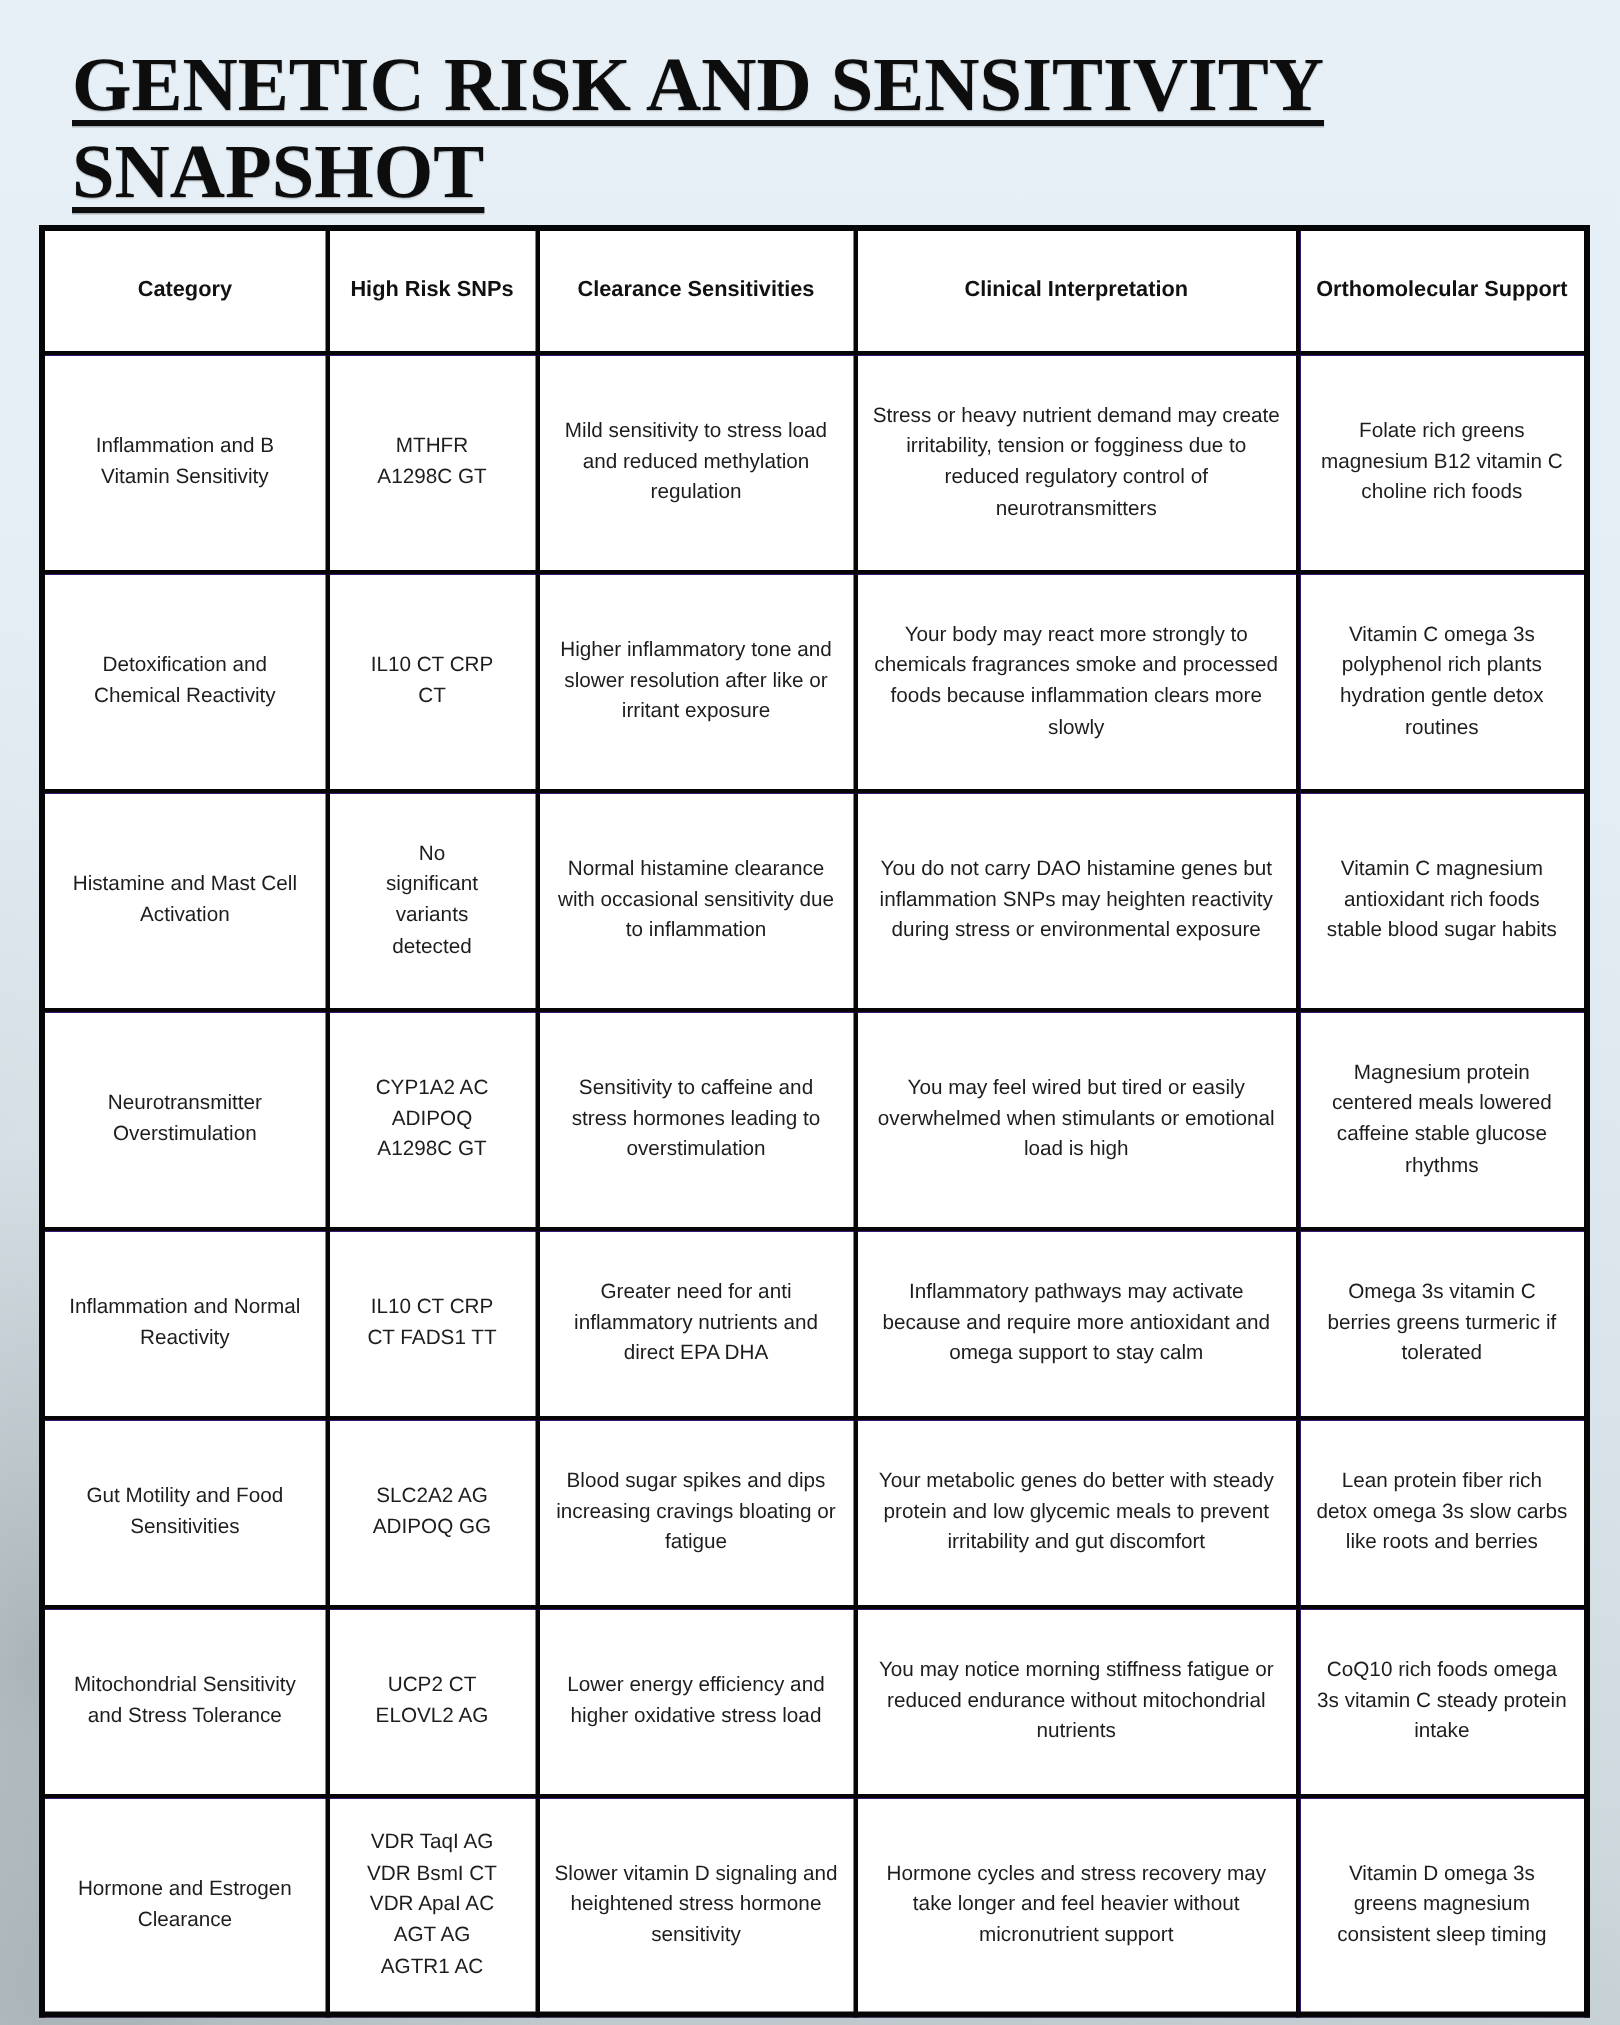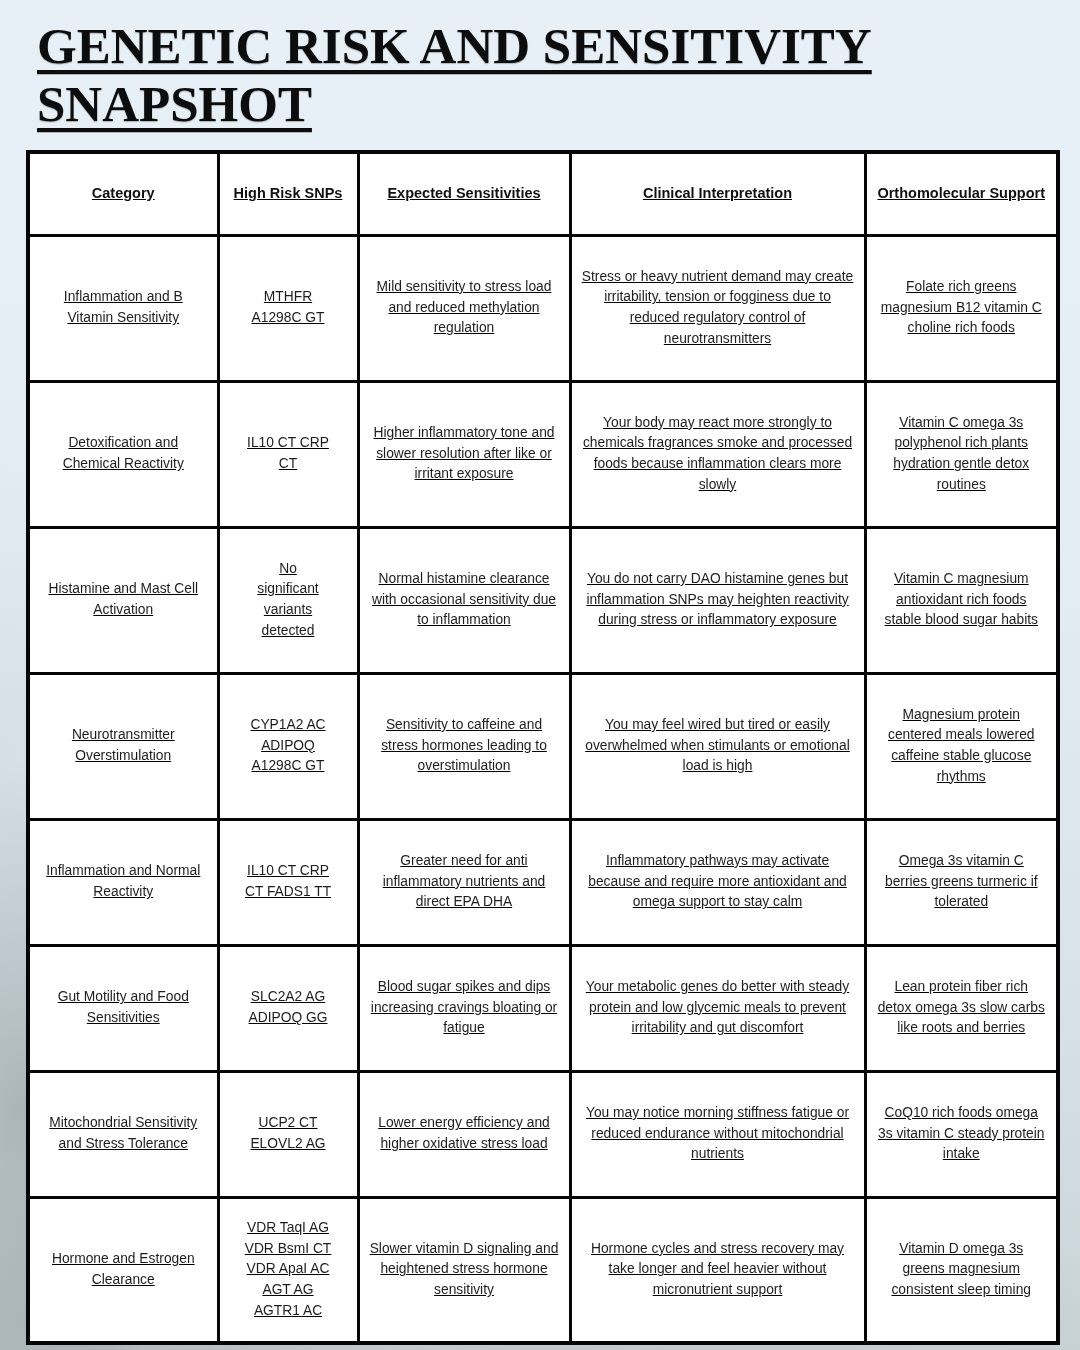--- a/index.html
+++ b/index.html
@@ -21,21 +21,21 @@
       radial-gradient(240px 480px at 2% 82%, rgba(105,114,117,0.38), transparent 72%),
       radial-gradient(420px 260px at 8% 100%, rgba(128,138,141,0.30), transparent 75%),
       radial-gradient(900px 220px at 50% 101%, rgba(150,158,162,0.22), transparent 80%),
       radial-gradient(300px 500px at 0% 55%, rgba(160,168,170,0.14), transparent 70%);
   }
 
   .page-title {
     position: absolute;
     left: 33px;
     top: 14px;
-    margin: 4px;
+    margin: 15px;
     width: 980px;
     font-family: "Liberation Serif", "DejaVu Serif", serif;
     font-weight: 900;
     font-size: 51px;
     line-height: 1.13;
     letter-spacing: 0px;
     color: #0d0d0d;
     text-decoration: underline;
     text-decoration-thickness: 4px;
     text-underline-offset: 7px;
@@ -44,21 +44,20 @@
 
   table.snapshot {
     position: absolute;
     left: 26px;
     top: 150px;
     width: 1030px;
     border-collapse: collapse;
     table-layout: fixed;
     background: #6d28d9;
     border: 4px solid #060606;
-    text-decoration: underline;
   }
   table.snapshot th,
   table.snapshot td {
     border: 3px solid #060606;
     background: #ffffff;
     text-align: center;
     vertical-align: middle;
     padding: 6px 10px;
     color: #1d1d1d;
     white-space: pre-line;
@@ -95,21 +94,21 @@
       <col class="c-category">
       <col class="c-snps">
       <col class="c-sens">
       <col class="c-interp">
       <col class="c-support">
     </colgroup>
     <thead>
       <tr>
         <th>Category</th>
         <th>High Risk SNPs</th>
-        <th>Expected Sensitivities</th>
+        <th>Clearance Sensitivities</th>
         <th>Clinical Interpretation</th>
         <th>Orthomolecular Support</th>
       </tr>
     </thead>
     <tbody>
         <tr>
     <td>Inflammation and B Vitamin Sensitivity</td>
     <td>MTHFR
 A1298C GT</td>
     <td>Mild sensitivity to stress load and reduced methylation regulation</td>
@@ -124,21 +123,21 @@
     <td>Your body may react more strongly to chemicals fragrances smoke and processed foods because inflammation clears more slowly</td>
     <td>Vitamin C omega 3s polyphenol rich plants hydration gentle detox routines</td>
   </tr>
         <tr>
     <td>Histamine and Mast Cell Activation</td>
     <td>No
 significant
 variants
 detected</td>
     <td>Normal histamine clearance with occasional sensitivity due to inflammation</td>
-    <td>You do not carry DAO histamine genes but inflammation SNPs may heighten reactivity during stress or inflammatory exposure</td>
+    <td>You do not carry DAO histamine genes but inflammation SNPs may heighten reactivity during stress or environmental exposure</td>
     <td>Vitamin C magnesium antioxidant rich foods stable blood sugar habits</td>
   </tr>
         <tr>
     <td>Neurotransmitter Overstimulation</td>
     <td>CYP1A2 AC
 ADIPOQ
 A1298C GT</td>
     <td>Sensitivity to caffeine and stress hormones leading to overstimulation</td>
     <td>You may feel wired but tired or easily overwhelmed when stimulants or emotional load is high</td>
     <td>Magnesium protein centered meals lowered caffeine stable glucose rhythms</td>

